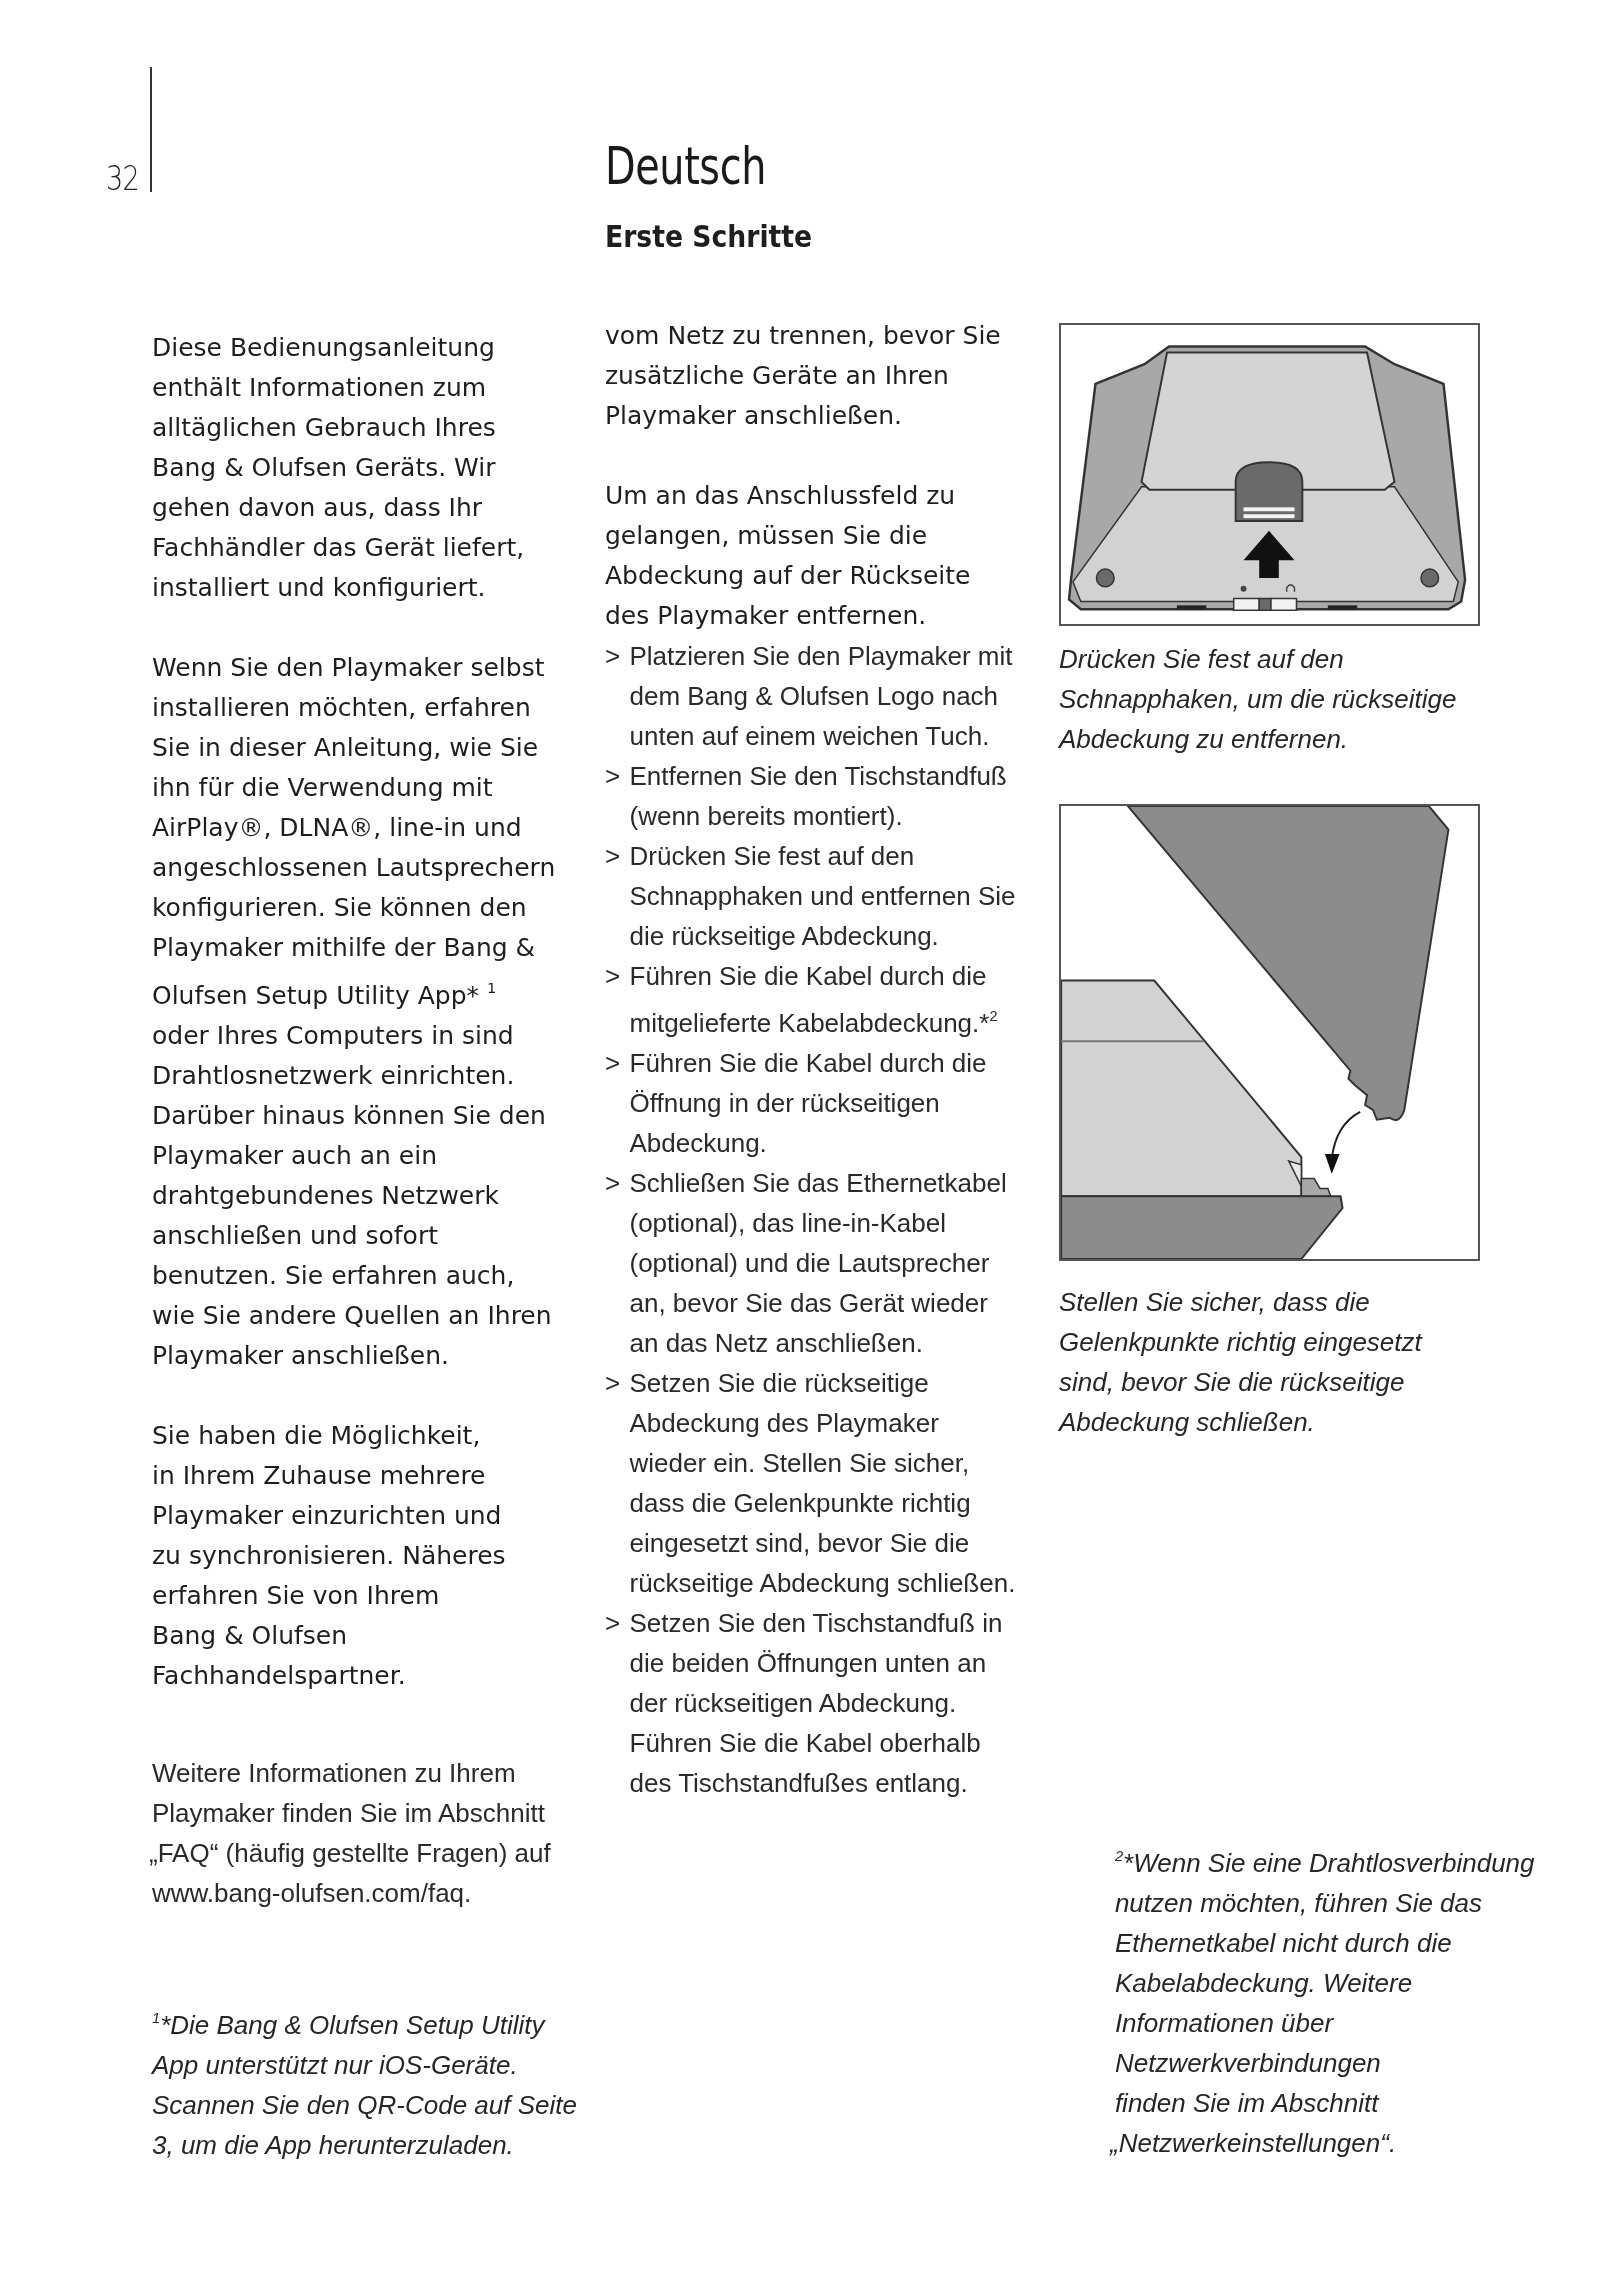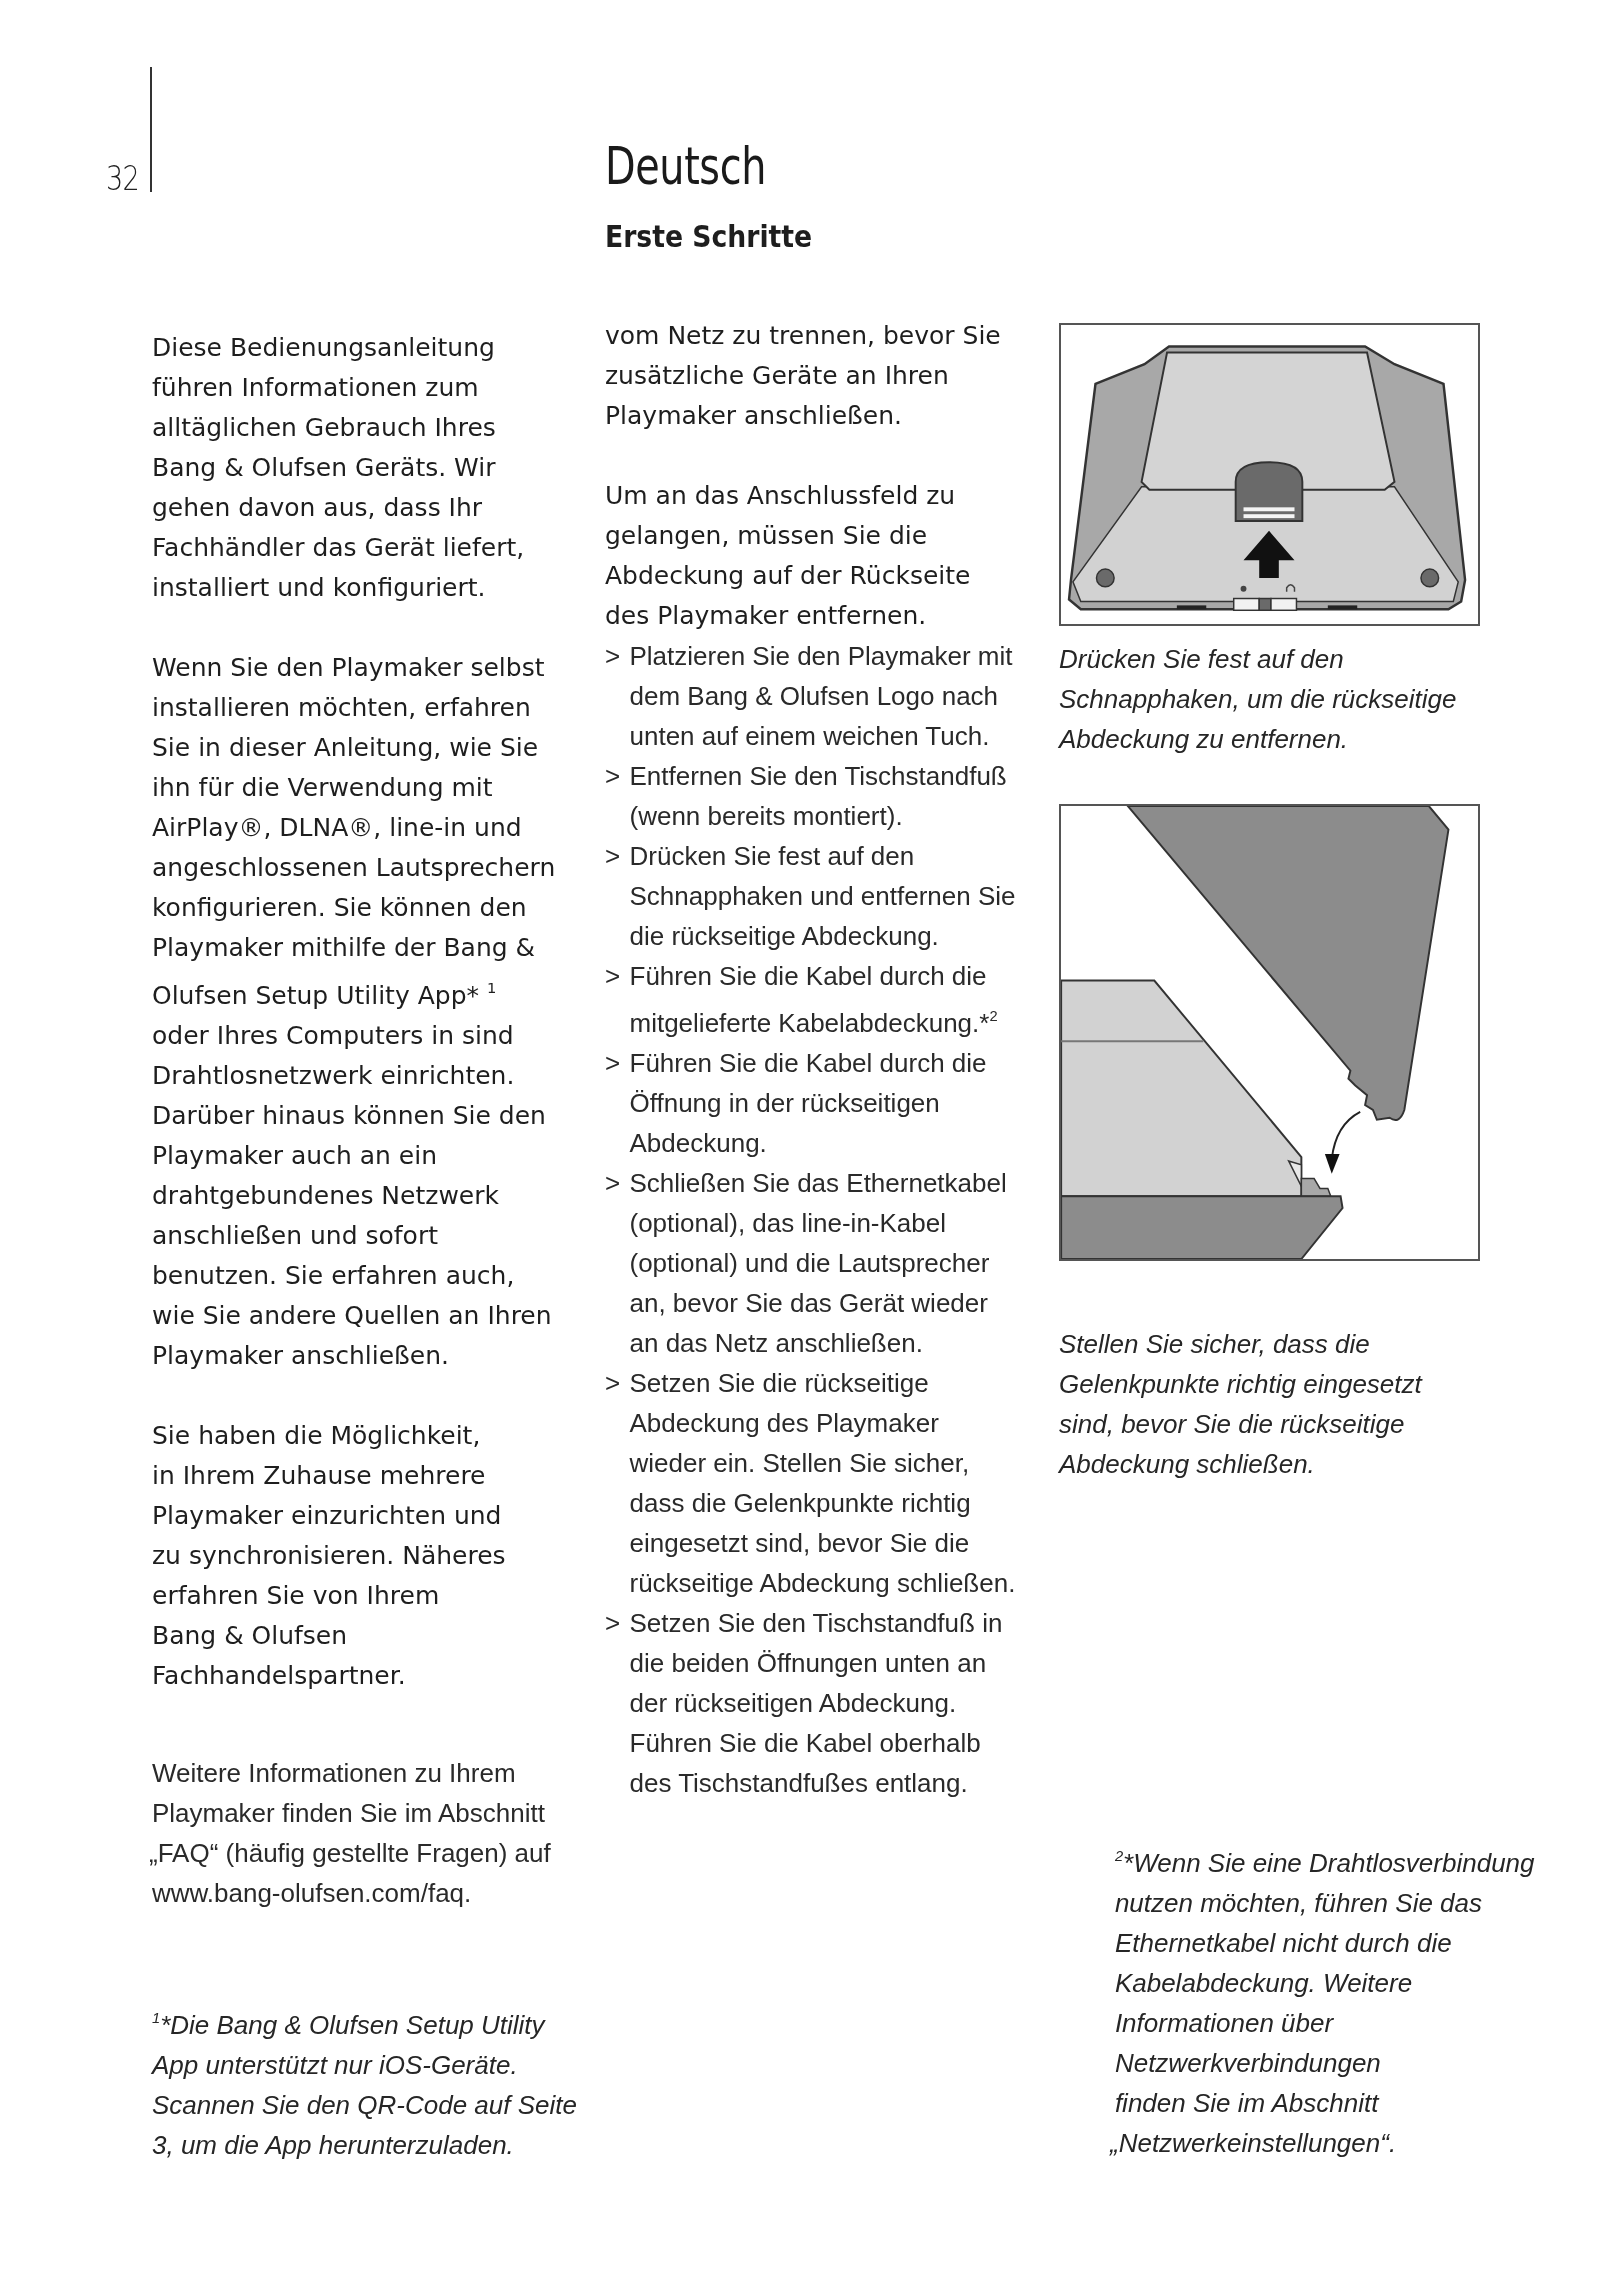--- a/index.html
+++ b/index.html
@@ -30,37 +30,37 @@
   .para { margin: 0 0 40px 0; }
   .italic { font-style: italic; font-family: "Liberation Sans", sans-serif; font-size: 26px; color: #262626; }
   .sup { font-size: 14.7px; vertical-align: 10.8px; }
   .bullet { display: block; position: relative; padding-left: 24.5px; }
   .bullet .mark { position: absolute; left: 0; top: 0; }
   .figure { position: absolute; border: 2px solid #555; background: #fff; overflow: hidden; }
   .fig1 { left: 1059px; top: 323px; width: 417px; height: 299px; }
   .fig2 { left: 1059px; top: 804px; width: 417px; height: 453px; }
   .caption { position: absolute; font-style: italic; font-family: "Liberation Sans", sans-serif; font-size: 26px; line-height: 40px; color: #262626; }
   .cap1 { left: 1059px; top: 639px; }
-  .cap2 { left: 1059px; top: 1282px; margin-top: 42px; }
+  .cap2 { left: 1059px; top: 1282px; }
   .foot1 { position: absolute; left: 152px; top: 1998px; line-height: 40px; }
   .foot2 { position: absolute; left: 1110px; top: 1836px; line-height: 40px; }
   .faq { position: absolute; left: 149px; top: 1713px; line-height: 40px; margin-top: 40px; }
 </style>
 </head>
 <body>
 
 <div class="page-number">32</div>
 <div class="page-rule"></div>
 <div class="lang-title">Deutsch</div>
 <div class="section-title">Erste Schritte</div>
 
 <div class="col col-left med">
   <div class="para">
     <span class="line">Diese Bedienungsanleitung</span>
-    <span class="line">führen Informationen zum</span>
+    <span class="line">enthält Informationen zum</span>
     <span class="line">alltäglichen Gebrauch Ihres</span>
     <span class="line">Bang &amp; Olufsen Geräts. Wir</span>
     <span class="line">gehen davon aus, dass Ihr</span>
     <span class="line">Fachhändler das Gerät liefert,</span>
     <span class="line">installiert und konfiguriert.</span>
   </div>
   <div class="para">
     <span class="line">Wenn Sie den Playmaker selbst</span>
     <span class="line">installieren möchten, erfahren</span>
     <span class="line">Sie in dieser Anleitung, wie Sie</span>

